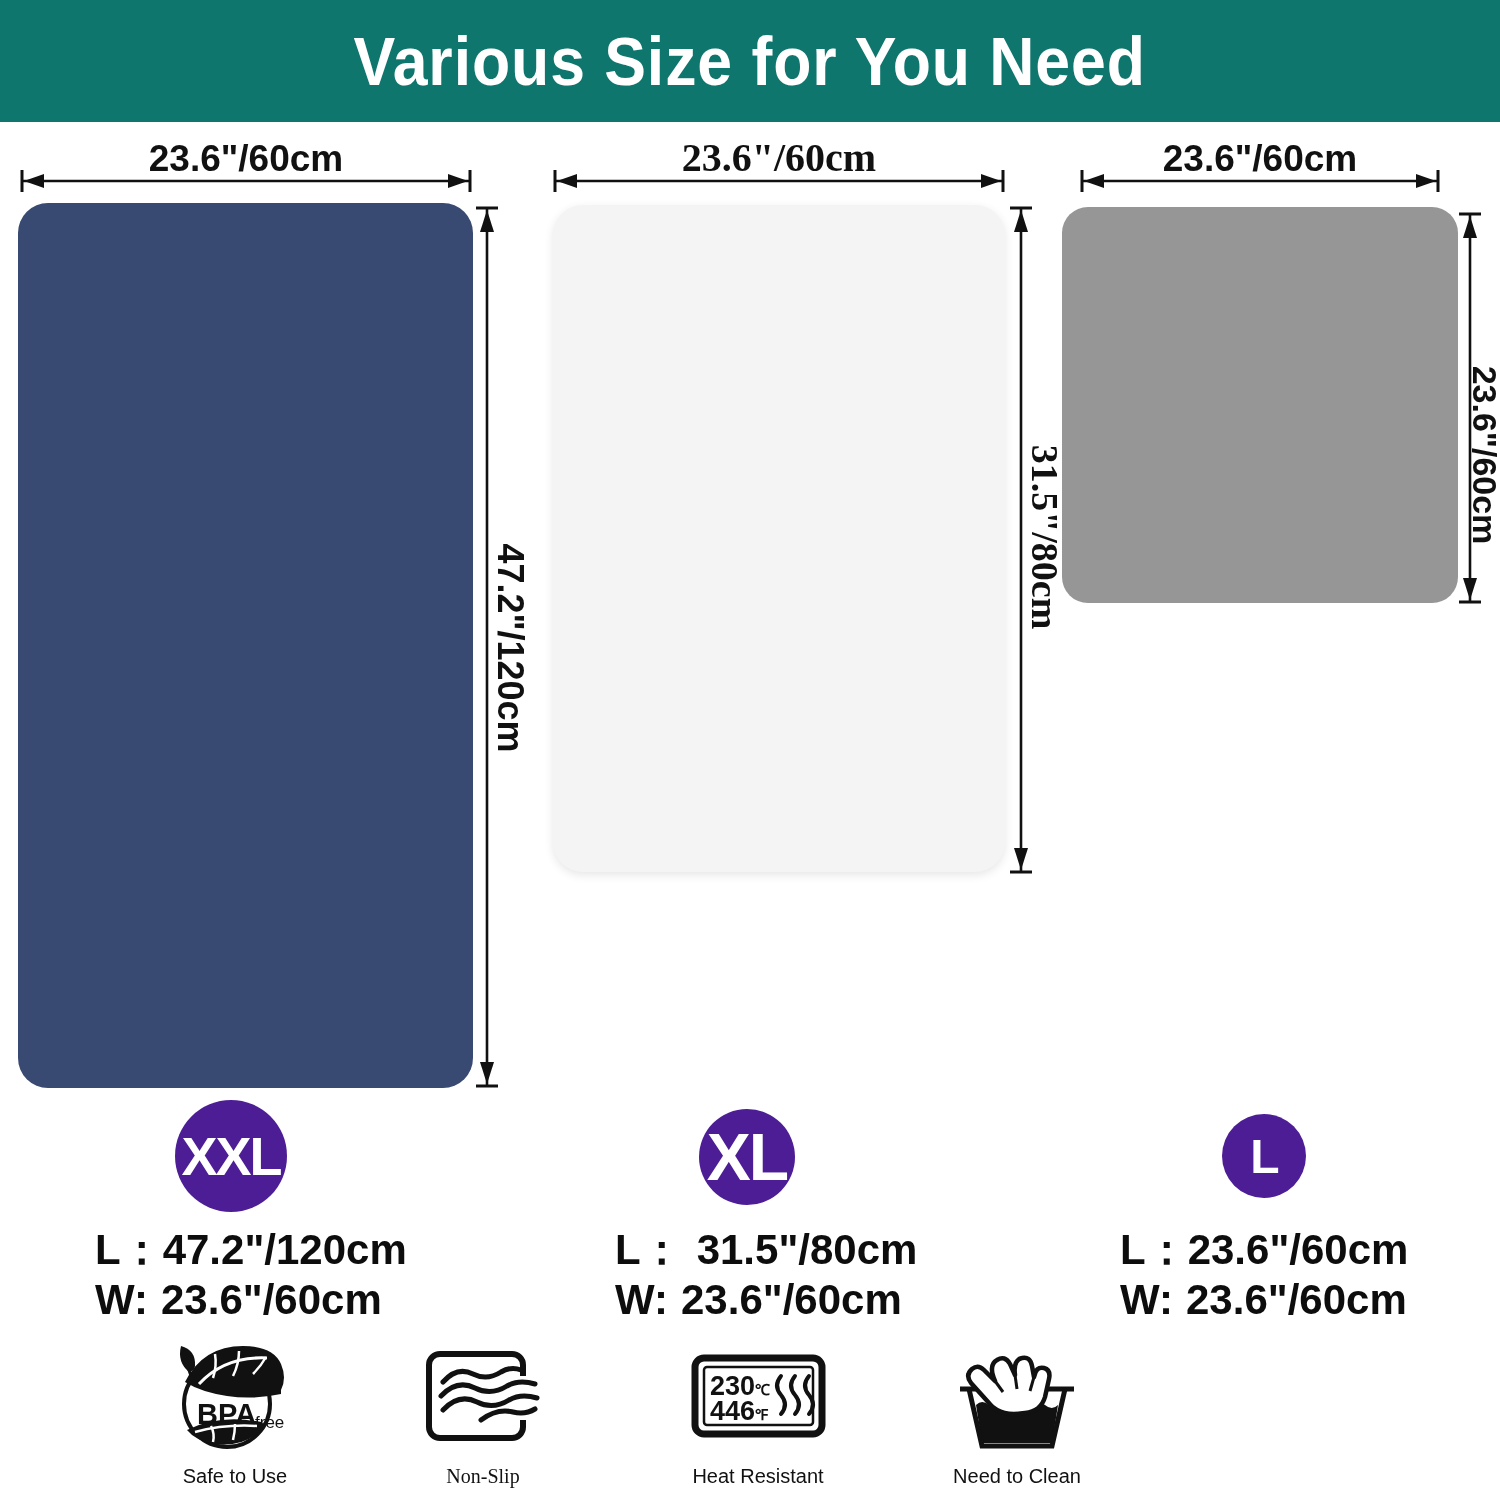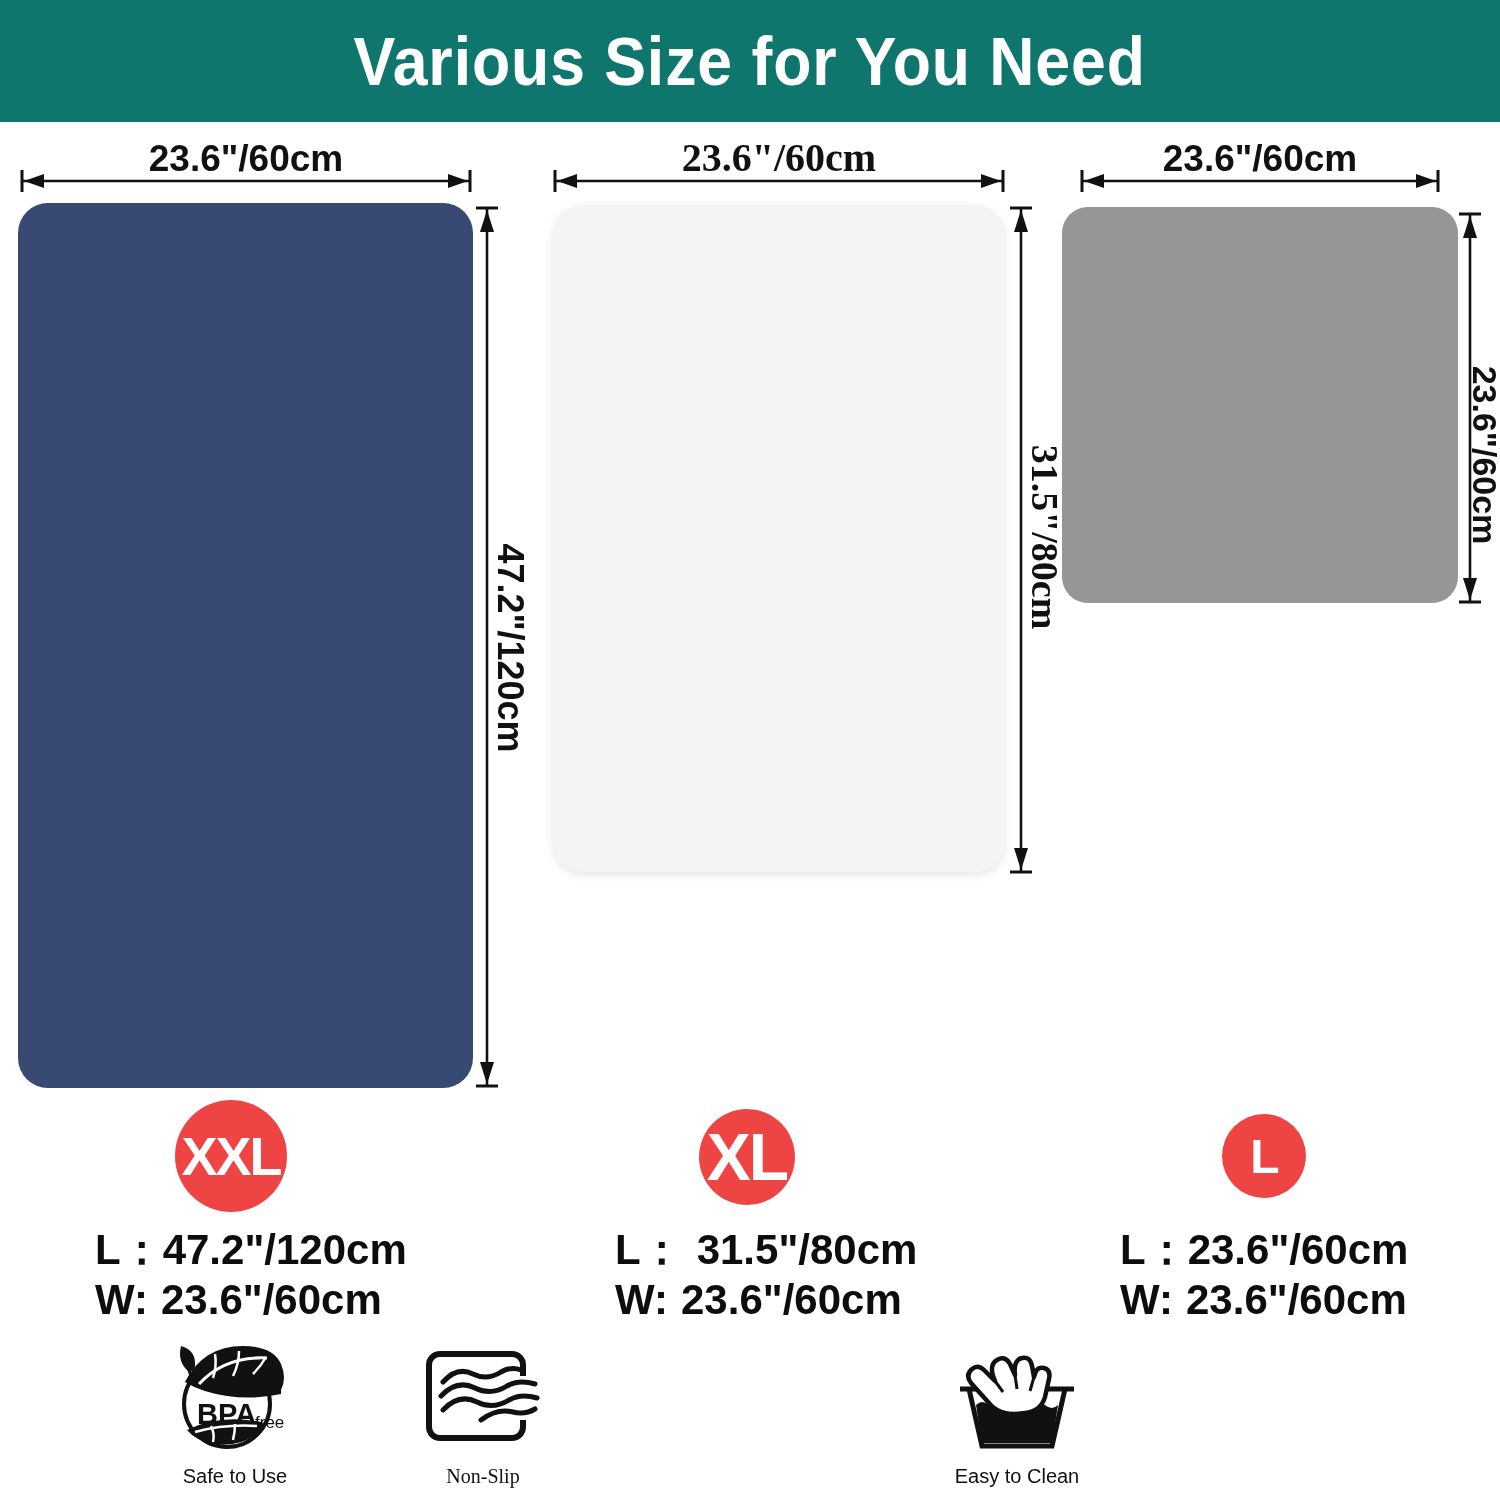--- a/index.html
+++ b/index.html
@@ -18,21 +18,21 @@
 
   
   .dim{position:absolute;}
   .dim-label-h{position:absolute;text-align:center;font-weight:700;font-size:37px;color:#111;
                white-space:nowrap;}
   .dim-label-v{position:absolute;font-weight:700;font-size:36px;color:#111;white-space:nowrap;
                transform:translate(-50%,-50%) rotate(90deg);transform-origin:center;}
   .serif{font-family:"Liberation Serif",serif;font-size:40px;}
 
   
-  .badge{position:absolute;background:#ef4444;border-radius:50%;color:#fff;font-weight:700;
+  .badge{position:absolute;background:#4c1d95;border-radius:50%;color:#fff;font-weight:700;
          display:flex;align-items:center;justify-content:center;letter-spacing:-2px;text-align:right;}
   .badge-xxl{left:175px;top:1100px;width:112px;height:112px;font-size:54px;}
   .badge-xl{left:699px;top:1109px;width:96px;height:96px;font-size:66px;}
   .badge-l{left:1222px;top:1114px;width:84px;height:84px;font-size:48px;}
 
   
   .spec{position:absolute;font-weight:700;font-size:42px;color:#0d0d0d;white-space:nowrap;}
   .spec .lab{display:inline-block;min-width:66px;}
 
   
@@ -164,30 +164,48 @@
         <rect x="94" y="30" width="26" height="44" fill="#ffffff"></rect>
         <path d="M20,36 Q34,20 50,28 Q64,35 78,26 Q88,20 98,24" fill="none" stroke="#111" stroke-width="5" stroke-linecap="round"></path>
         <path d="M18,50 Q34,33 52,42 Q68,50 84,40 Q96,33 112,38" fill="none" stroke="#111" stroke-width="5" stroke-linecap="round"></path>
         <path d="M20,64 Q36,47 54,56 Q70,64 86,54 Q98,47 114,52" fill="none" stroke="#111" stroke-width="5" stroke-linecap="round"></path>
         <path d="M58,74 Q74,62 90,66 Q102,69 112,63" fill="none" stroke="#111" stroke-width="5" stroke-linecap="round"></path>
       </svg>
     </div>
     <div class="cap">Non-Slip</div>
   </div>
 
+  <div class="feature" style="left:628px;">
+    <div class="icon" style="align-items:center;">
+      <svg width="135" height="84" viewBox="0 0 135 84">
+        <rect x="4" y="4" width="127" height="76" rx="9" fill="#fff" stroke="#111" stroke-width="7"></rect>
+        <rect x="13" y="13" width="109" height="58" rx="3" fill="none" stroke="#111" stroke-width="2.5"></rect>
+        <text x="19" y="41" font-size="27" font-weight="600" fill="#111">
+          <tspan>230</tspan><tspan font-size="15">℃</tspan>
+        </text>
+        <text x="19" y="66" font-size="27" font-weight="600" fill="#111">
+          <tspan>446</tspan><tspan font-size="15">℉</tspan>
+        </text>
+        <path d="M90,22 q-8,9.5 0,19 q8,9.5 0,19" fill="none" stroke="#111" stroke-width="4" stroke-linecap="round"></path>
+        <path d="M104,22 q-8,9.5 0,19 q8,9.5 0,19" fill="none" stroke="#111" stroke-width="4" stroke-linecap="round"></path>
+        <path d="M118,22 q-8,9.5 0,19 q8,9.5 0,19" fill="none" stroke="#111" stroke-width="4" stroke-linecap="round"></path>
+      </svg>
+    </div>
+    <div class="cap">Heat Resistant</div>
+  </div>
 
   <div class="feature" style="left:887px;">
     <div class="icon">
       <svg width="124" height="114" viewBox="0 0 124 114">
         <path d="M21,66 Q27,60 34,66 Q41,72 48,66 Q55,60 62,66 Q69,72 76,66 Q83,60 90,66 Q97,72 103,66 L97,104 L27,104 Z" fill="#111"></path>
         <line x1="5" y1="50" x2="119" y2="50" stroke="#111" stroke-width="5"></line>
         <path d="M14,50 L27,107 L97,107 L110,50" fill="none" stroke="#111" stroke-width="5"></path>
         <path d="M34,64 L16,44 Q10,36 17,30 Q23,25 29,31 L40,42 Q33,26 42,21 Q50,16 55,25 L60,36 Q58,21 67,19 Q75,17 77,27 L79,38 Q81,27 89,29 Q96,31 94,40 L90,58 Q86,72 70,74 Q52,77 42,71 Q37,68 34,64 Z" fill="#ffffff" stroke="#111" stroke-width="4.5" stroke-linejoin="round"></path>
         <path d="M40,42 L48,53" fill="none" stroke="#111" stroke-width="3"></path>
         <path d="M60,36 L62,50" fill="none" stroke="#111" stroke-width="3"></path>
         <path d="M79,38 L75,52" fill="none" stroke="#111" stroke-width="3"></path>
       </svg>
     </div>
-    <div class="cap">Easy to Clean</div>
+    <div class="cap">Need to Clean</div>
   </div>
 
 
 </div>
 
 </body></html>

